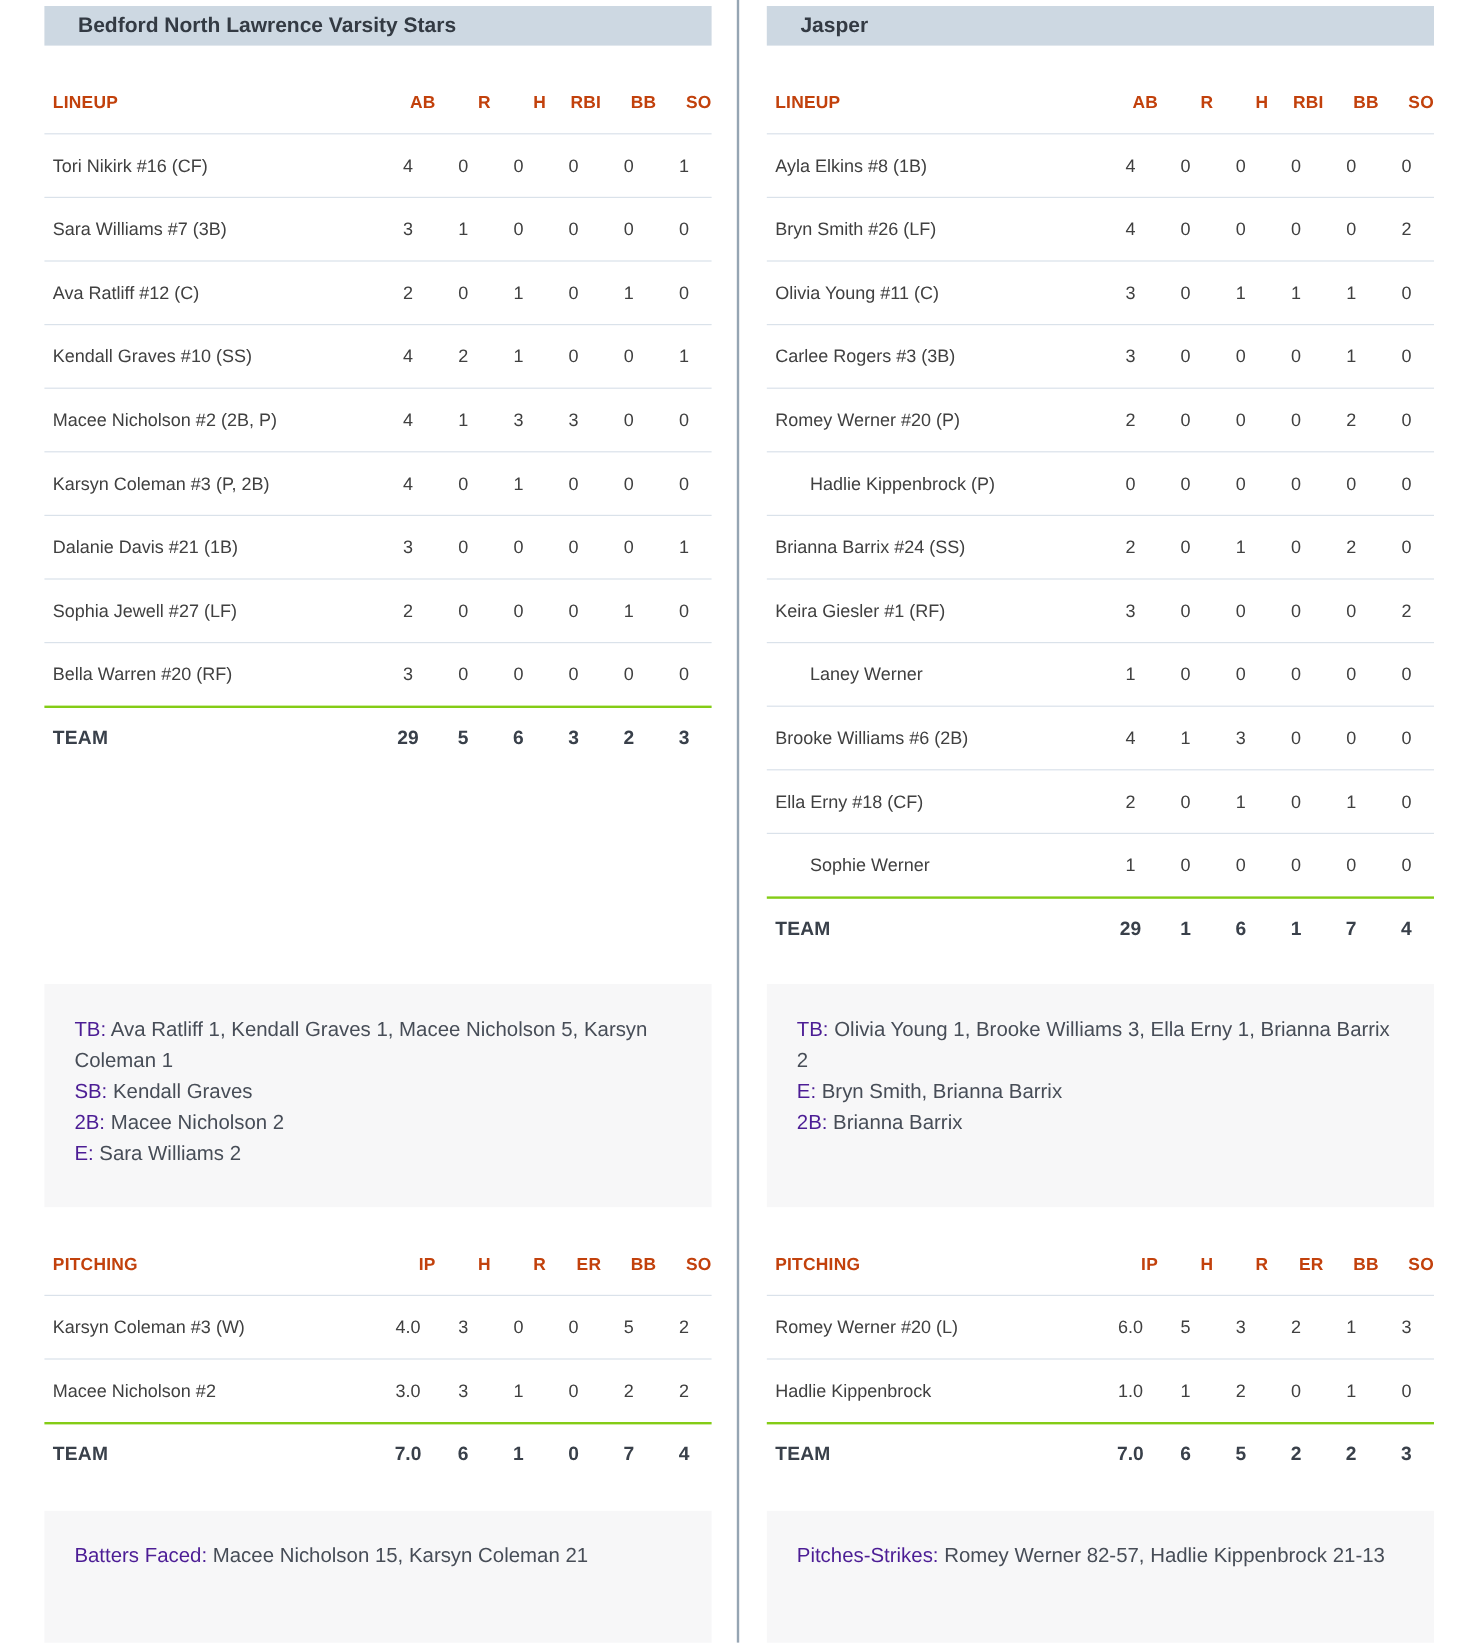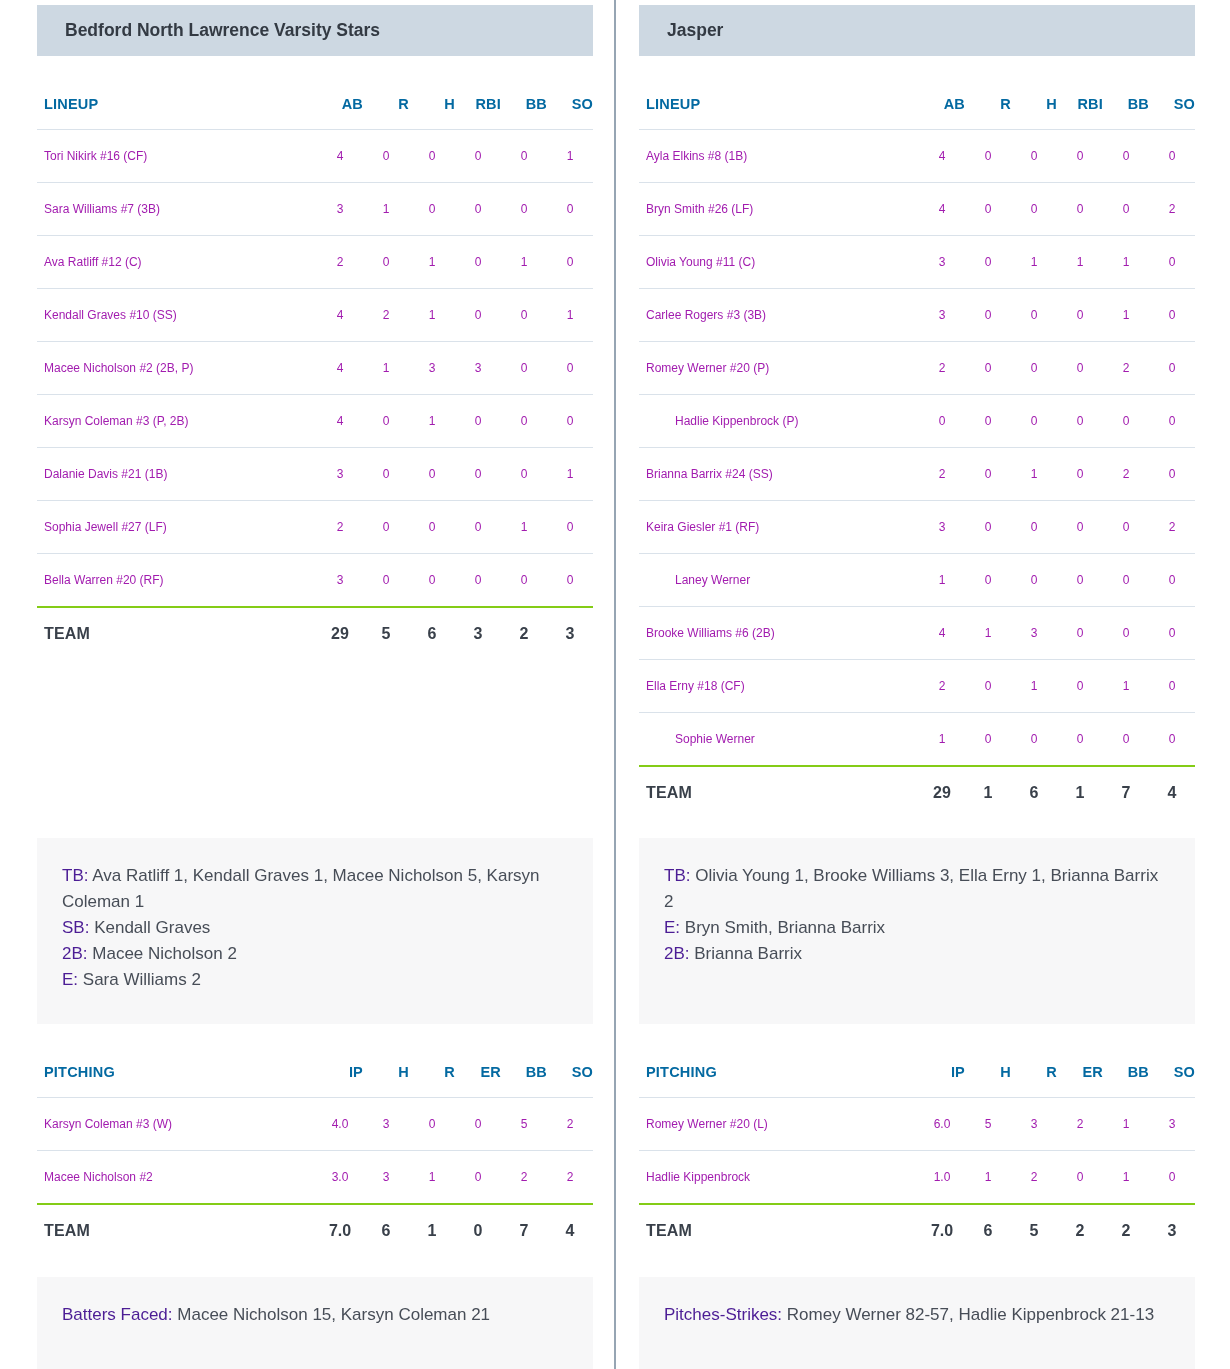--- a/index.html
+++ b/index.html
@@ -7,38 +7,38 @@
     width:1230px;height:1369px;overflow:hidden;position:relative;
     background:#ffffff;
     font-family:"Liberation Sans","DejaVu Sans",sans-serif;
     -webkit-font-smoothing:antialiased;
   }
   .divider{position:absolute;left:614px;top:0;width:2px;height:1369px;background:#96a5b3;}
   .layout{position:absolute;top:0;left:37px;width:1158px;display:grid;grid-template-columns:556px 556px;column-gap:46px;}
   .panel{width:556px;}
 
   .band{
-    margin-top:5px;height:51px;background:#cdd8e2;
+    margin-top:5px;height:33px;background:#cdd8e2;
     display:flex;align-items:center;padding-left:28px;box-sizing:border-box;
     font-size:17.5px;font-weight:bold;color:#333a43;
   }
 
   .table{margin-top:22px;}
   .thead-row{
     display:grid;grid-template-columns:1fr repeat(6,46px);
     height:51px;border-bottom:1px solid #dae2ea;align-items:center;
-    font-weight:bold;font-size:14.5px;color:#0369a1;letter-spacing:.2px;
+    font-weight:bold;font-size:14.5px;color:#c2410c;letter-spacing:.2px;
   }
   .th-name{padding-left:7px;}
   .th-stat{text-align:right;}
 
   .row{
     display:grid;grid-template-columns:1fr repeat(6,46px);
     height:52px;border-bottom:1px solid #dae2ea;align-items:center;
-    font-size:12px;color:#a21caf;
+    font-size:15px;color:#404040;
   }
   .rows .row:last-child{border-bottom:none;}
   .player-name{padding-left:7px;}
   .row.sub .player-name{padding-left:36px;}
   .stat{text-align:center;}
 
   .total-row{
     display:grid;grid-template-columns:1fr repeat(6,46px);
     height:51px;border-top:2px solid #84cc16;align-items:center;
     font-size:16px;font-weight:600;color:#39404a;

